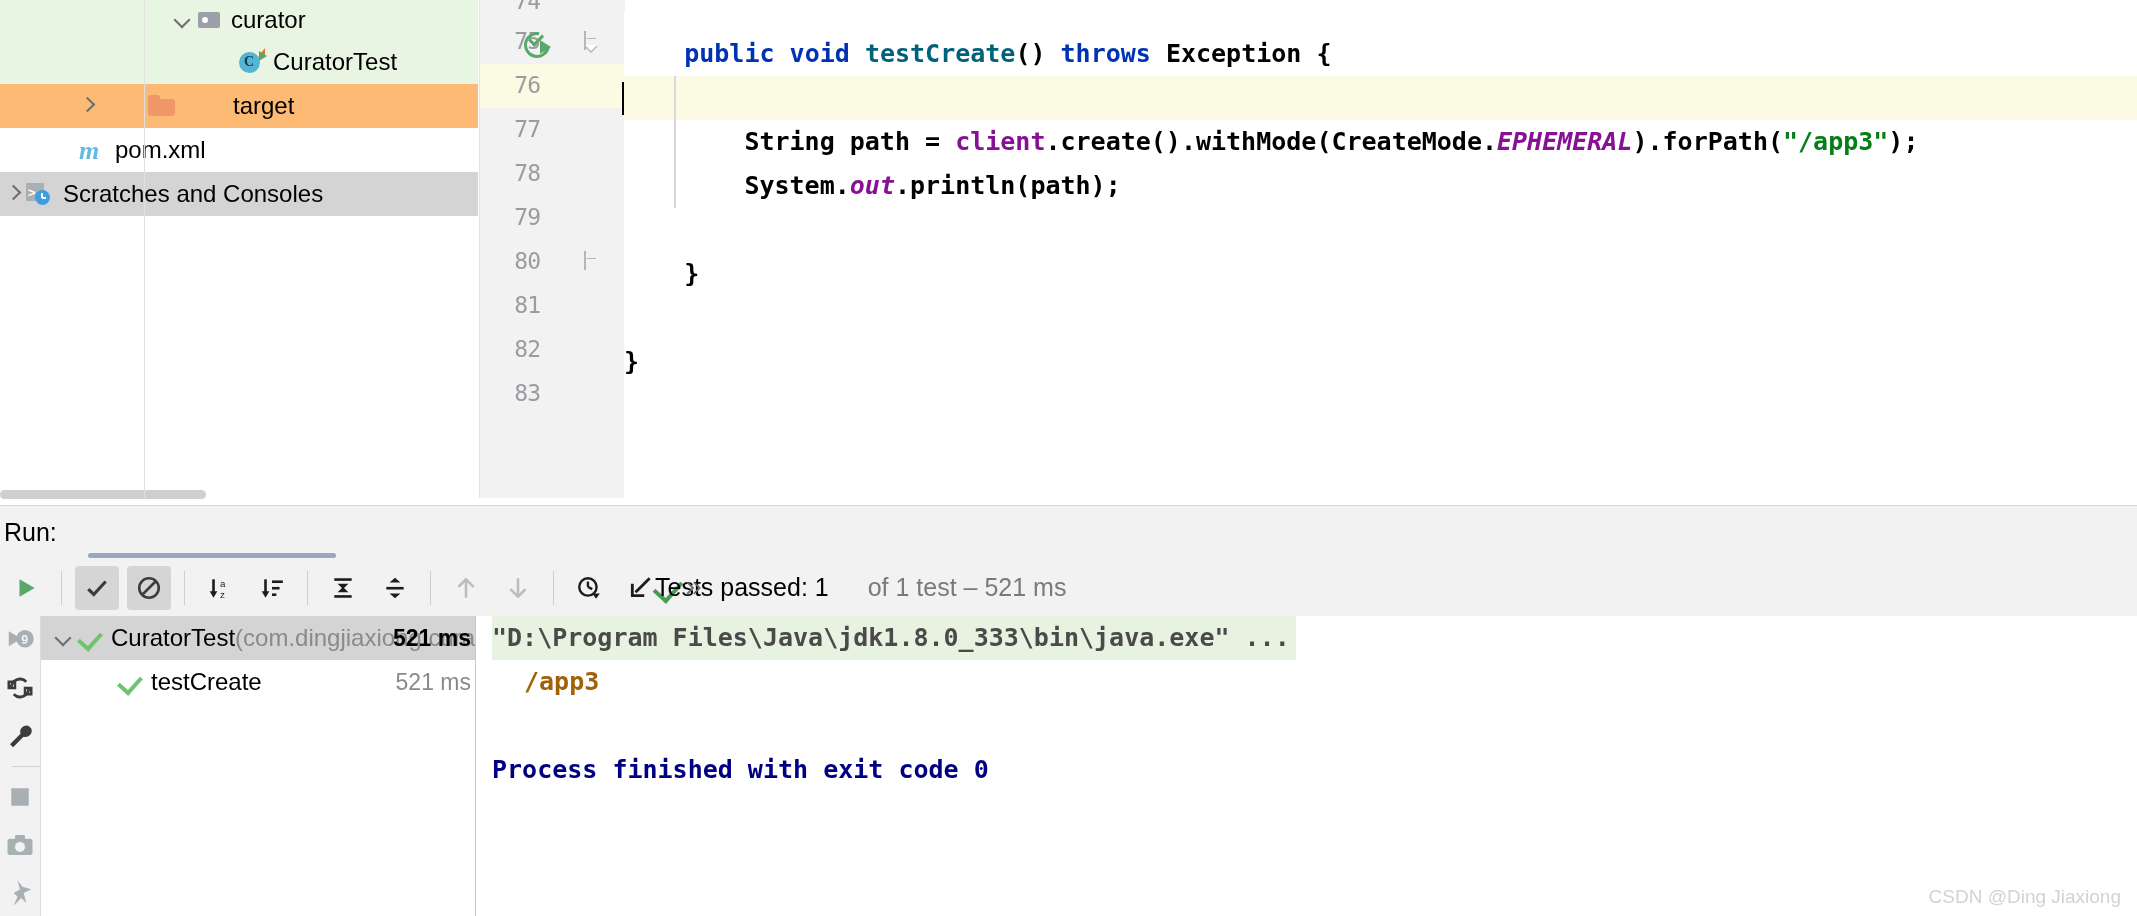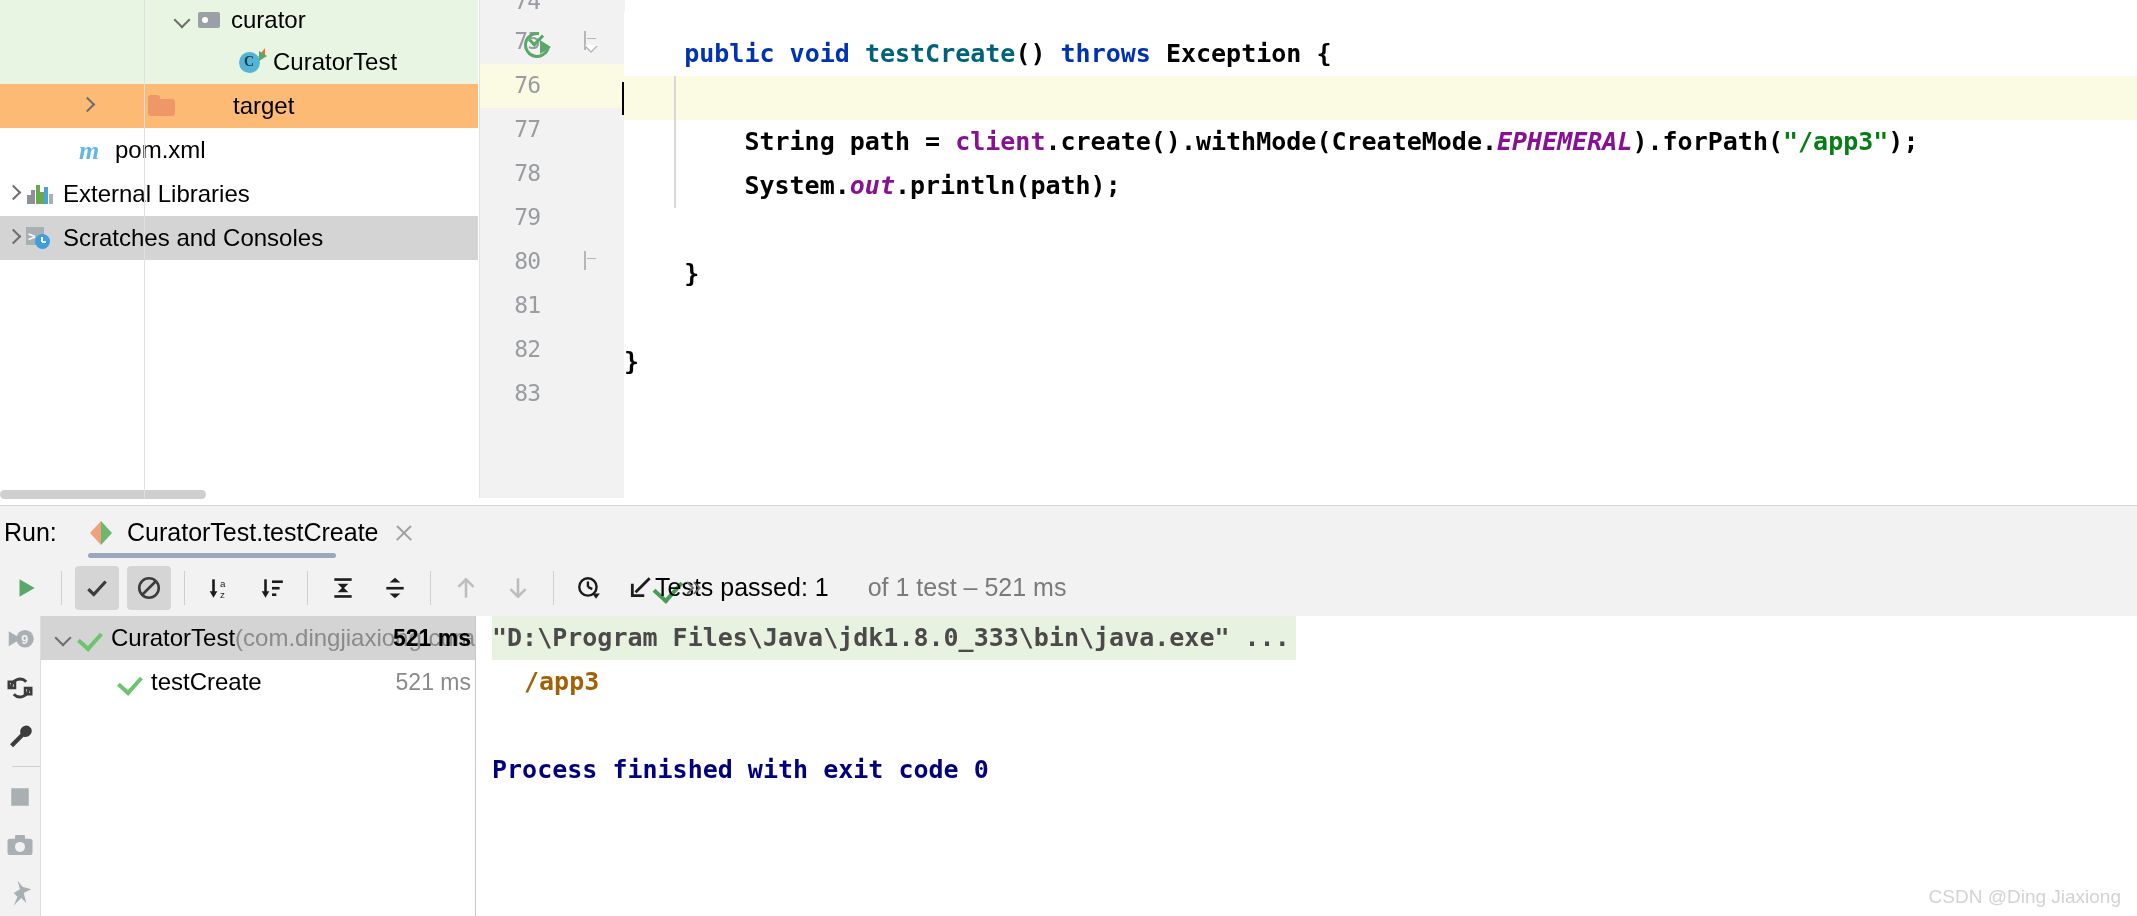--- a/index.html
+++ b/index.html
@@ -162,33 +162,20 @@
           <span class="lbl">target</span>
         </div>
         <div class="tree-row">
           <span style="width: 52px; flex: 0 0 52px;"></span>
           <span class="arrow"></span>
           <span class="ic ic-maven">
             <span class="mm">m</span>
           </span>
           <span class="lbl">pom.xml</span>
         </div>
-        <div class="tree-row">
-          <span style="width: 0px; flex: 0 0 0px;"></span>
-          <span class="arrow right"></span>
-          <span class="ic ic-lib">
-            <b style="background: rgb(141, 145, 150); left: 1px; height: 9px;"></b>
-            <b style="background: rgb(141, 145, 150); left: 5.3px; height: 14px;"></b>
-            <b style="background: rgb(106, 168, 79); left: 9.6px; height: 19px;"></b>
-            <b style="background: rgb(106, 168, 79); left: 13.9px; height: 12px;"></b>
-            <b style="background: rgb(74, 163, 214); left: 18.2px; height: 17px;"></b>
-            <b style="background: rgb(169, 176, 181); left: 22.5px; height: 10px;"></b>
-          </span>
-          <span class="lbl">External Libraries</span>
-        </div>
         <div class="tree-row sel-grey">
           <span style="width: 0px; flex: 0 0 0px;"></span>
           <span class="arrow right"></span>
           <span class="ic ic-scr">
             <span class="sq"></span>
             <span class="ch">&gt;</span>
             <span class="clk"></span>
           </span>
           <span class="lbl">Scratches and Consoles</span>
         </div>
@@ -249,28 +236,20 @@
         <div class="ed-row"><span><span>}</span></span></div>
         <div class="ed-row"><span><span></span></span></div>
         <div style="position: absolute; left: 50px; top: 64px; width: 1.5px; height: 132px; background: rgb(216, 216, 216);"></div>
       </div>
   </div>
 
   <div class="runpanel">
 
     <div class="run-head">
       <div class="run-label">Run:</div>
-      <div class="run-tab">
-        <span class="tab-ic">
-          <i class="lft"></i>
-            <i class="rgt"></i>
-        </span>
-        <span class="tab-name">CuratorTest.testCreate</span>
-        <span class="tab-x"></span>
-      </div>
       <div class="tab-underline"></div>
     </div>
 
     <div class="run-toolbar" id="runtoolbar">
       <div class="stat-chk"></div>
       <div class="tests-status">
         <span>Tests passed: 1</span><span class="dim"> of 1 test – 521 ms</span>
       </div>
     <div class="tbtn">
           <svg width="26" height="26" viewBox="0 0 24 24" style="position:absolute;left:9px;top:9px">

